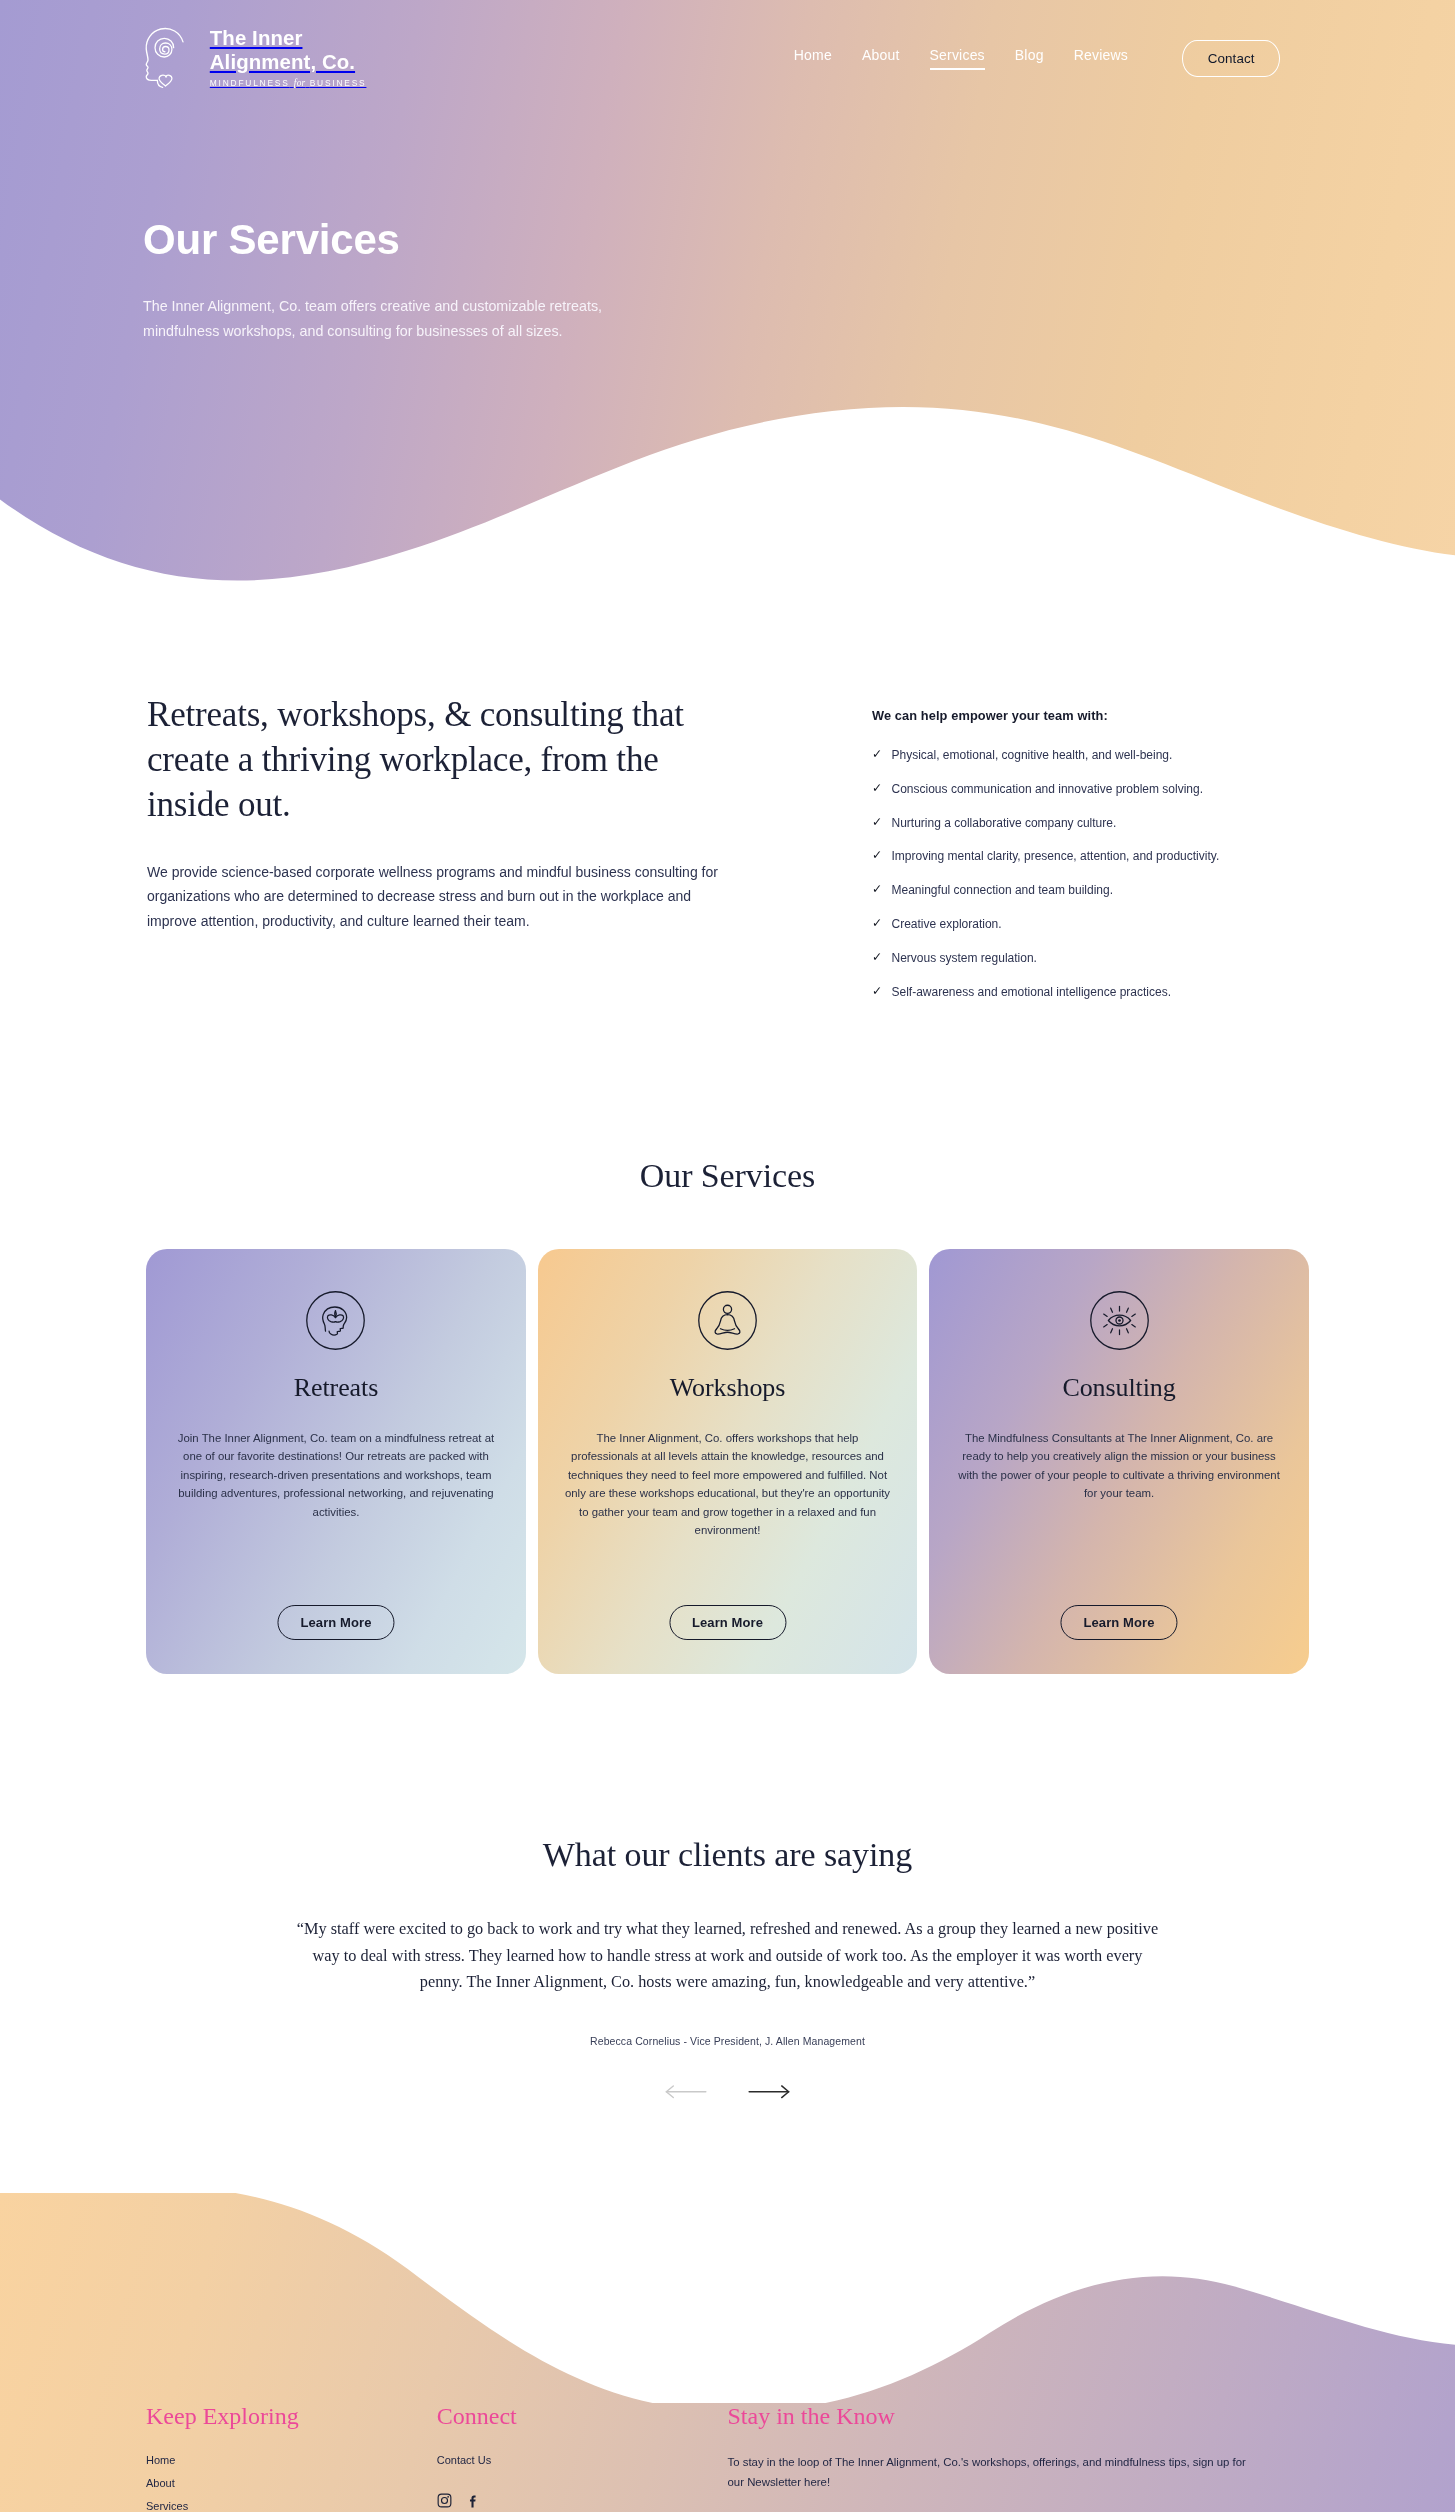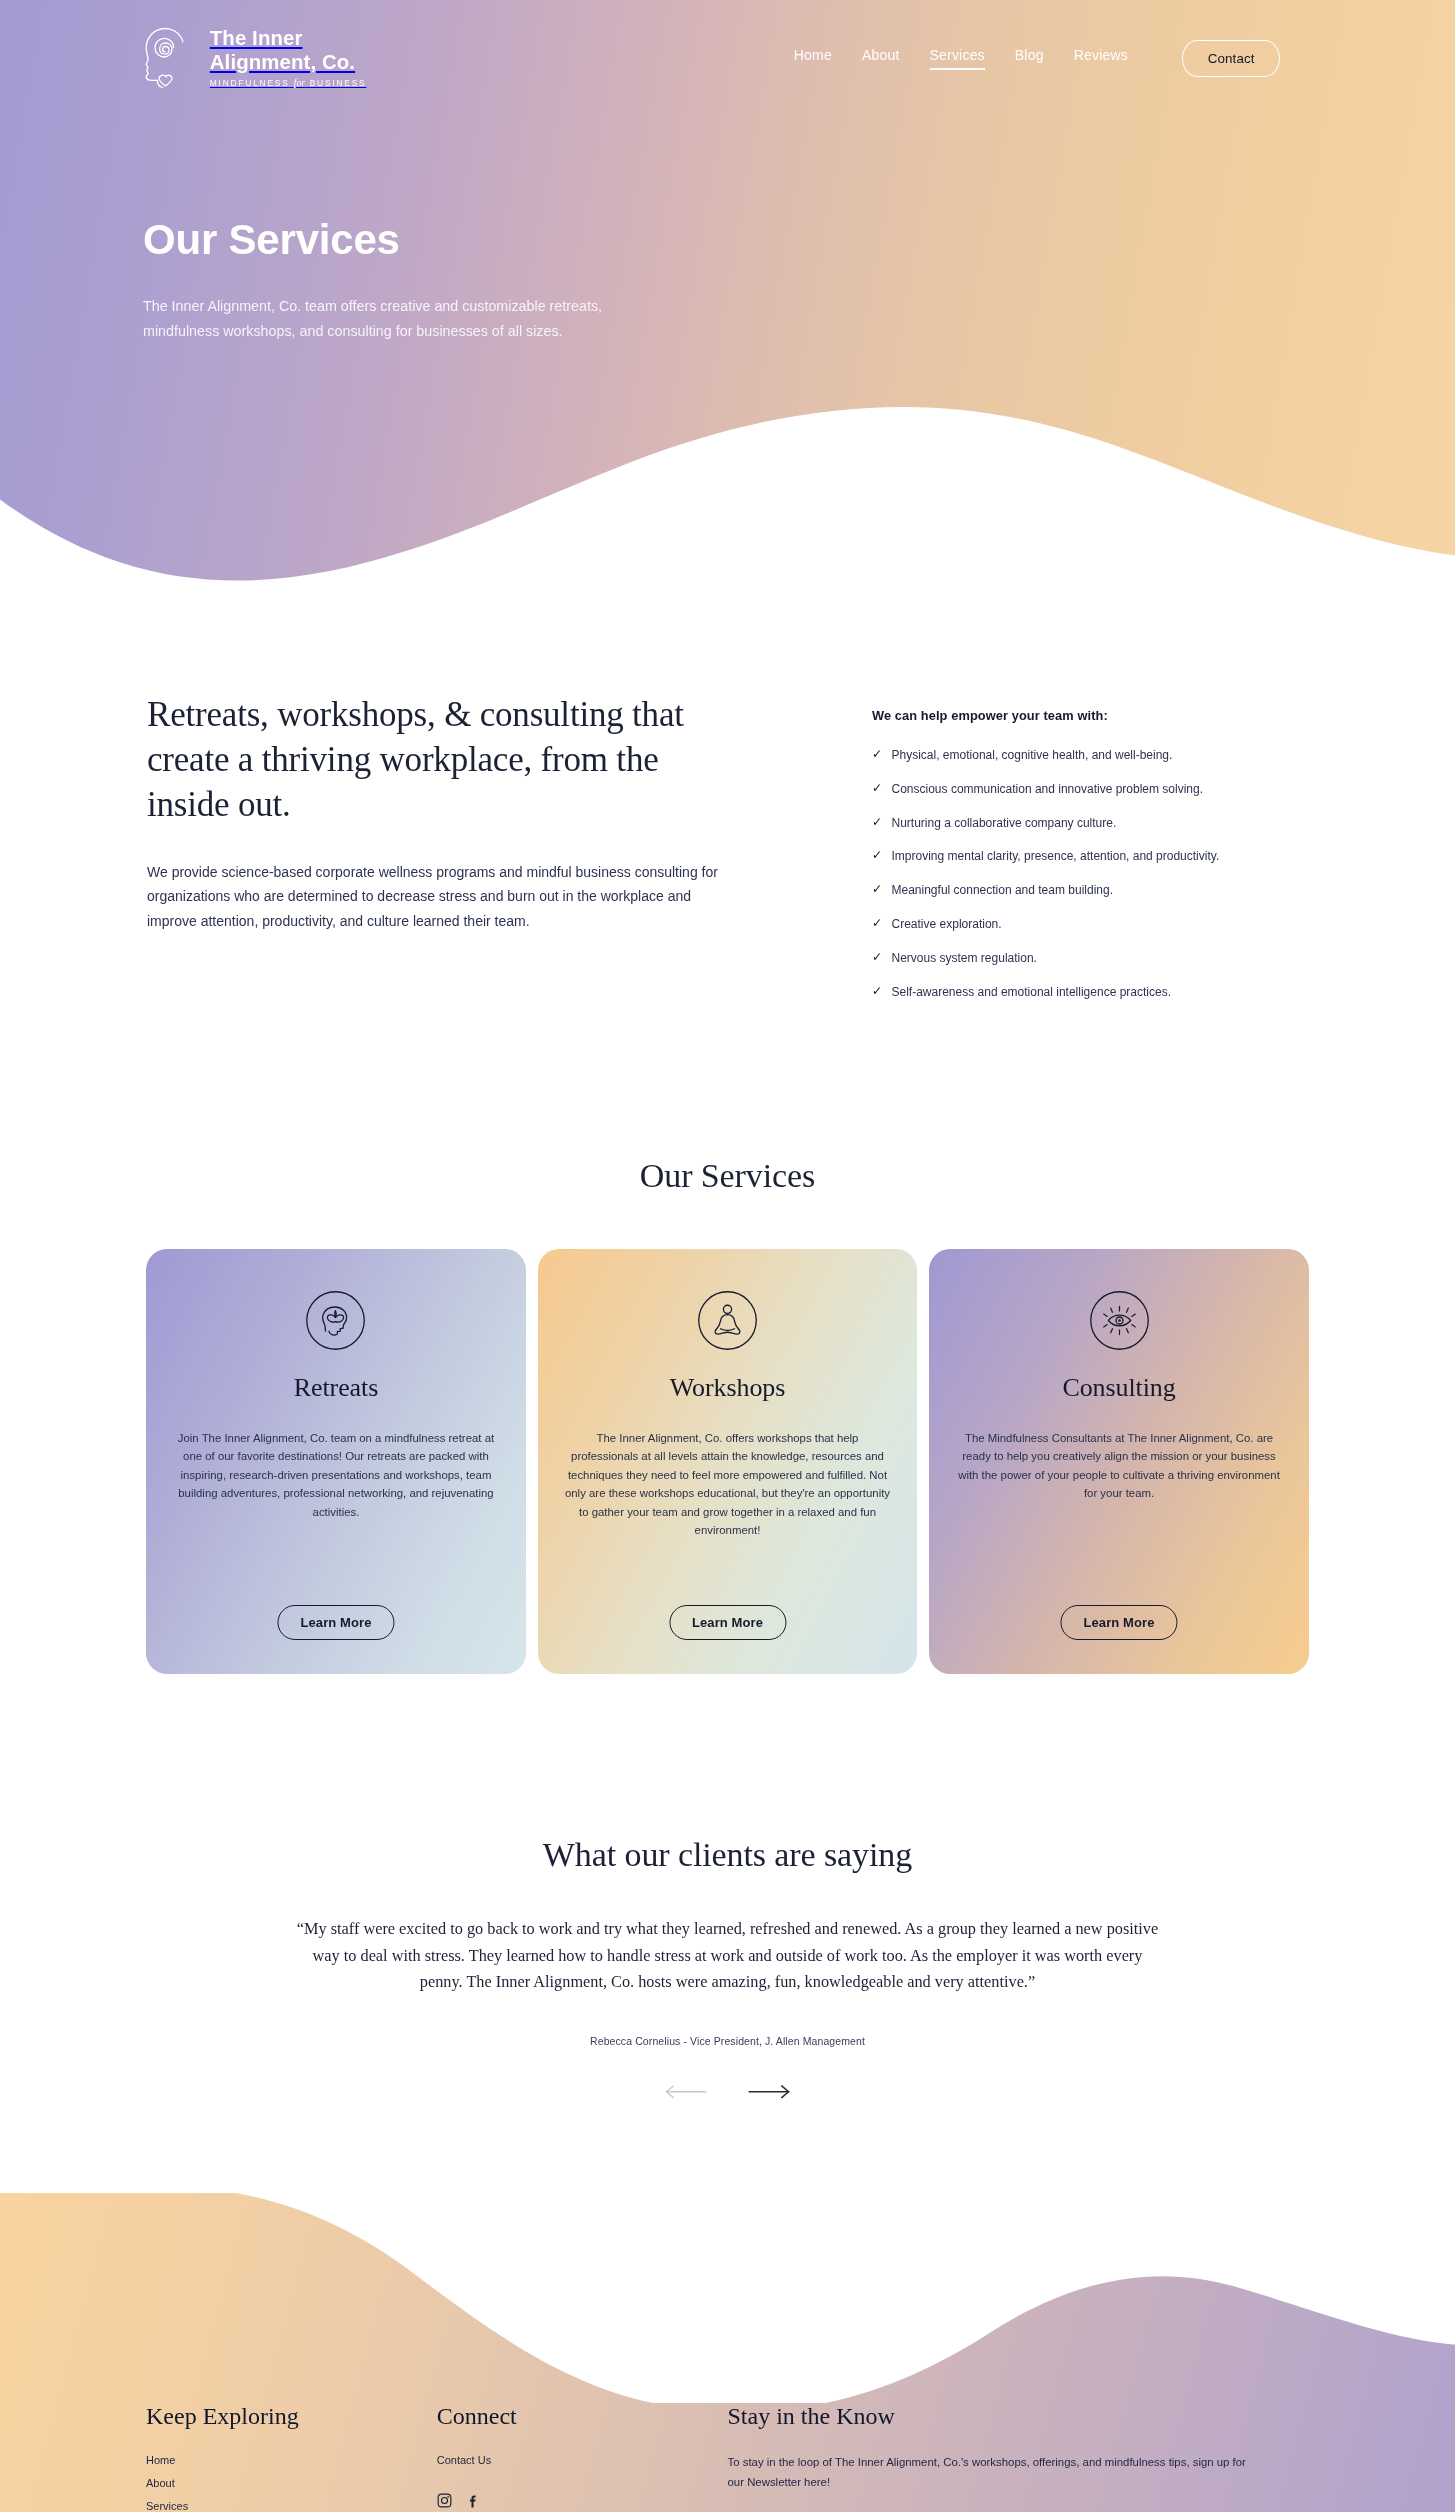--- a/index.html
+++ b/index.html
@@ -266,21 +266,21 @@
   }
   .footer-wave { position: absolute; left: 0; top: 0; width: 1455px; height: 210px; display: block; }
   .footer-inner {
     position: relative; z-index: 4;
     padding: 210px 146px 0 146px;
     display: flex;
   }
   .fcol-head {
     font-family: "Liberation Serif", serif;
     font-size: 24px;
-    color: #0f172a;
+    color: #ec4899;
     font-weight: 400;
   }
   .fcol-1 { width: 291px; }
   .fcol-2 { width: 291px; }
   .fcol-3 { width: 582px; }
   .flinks { list-style: none; margin-top: 24.4px; }
   .flinks li { margin-bottom: 11px; }
   .flink {
     font-size: 11px;
     color: #232845;

